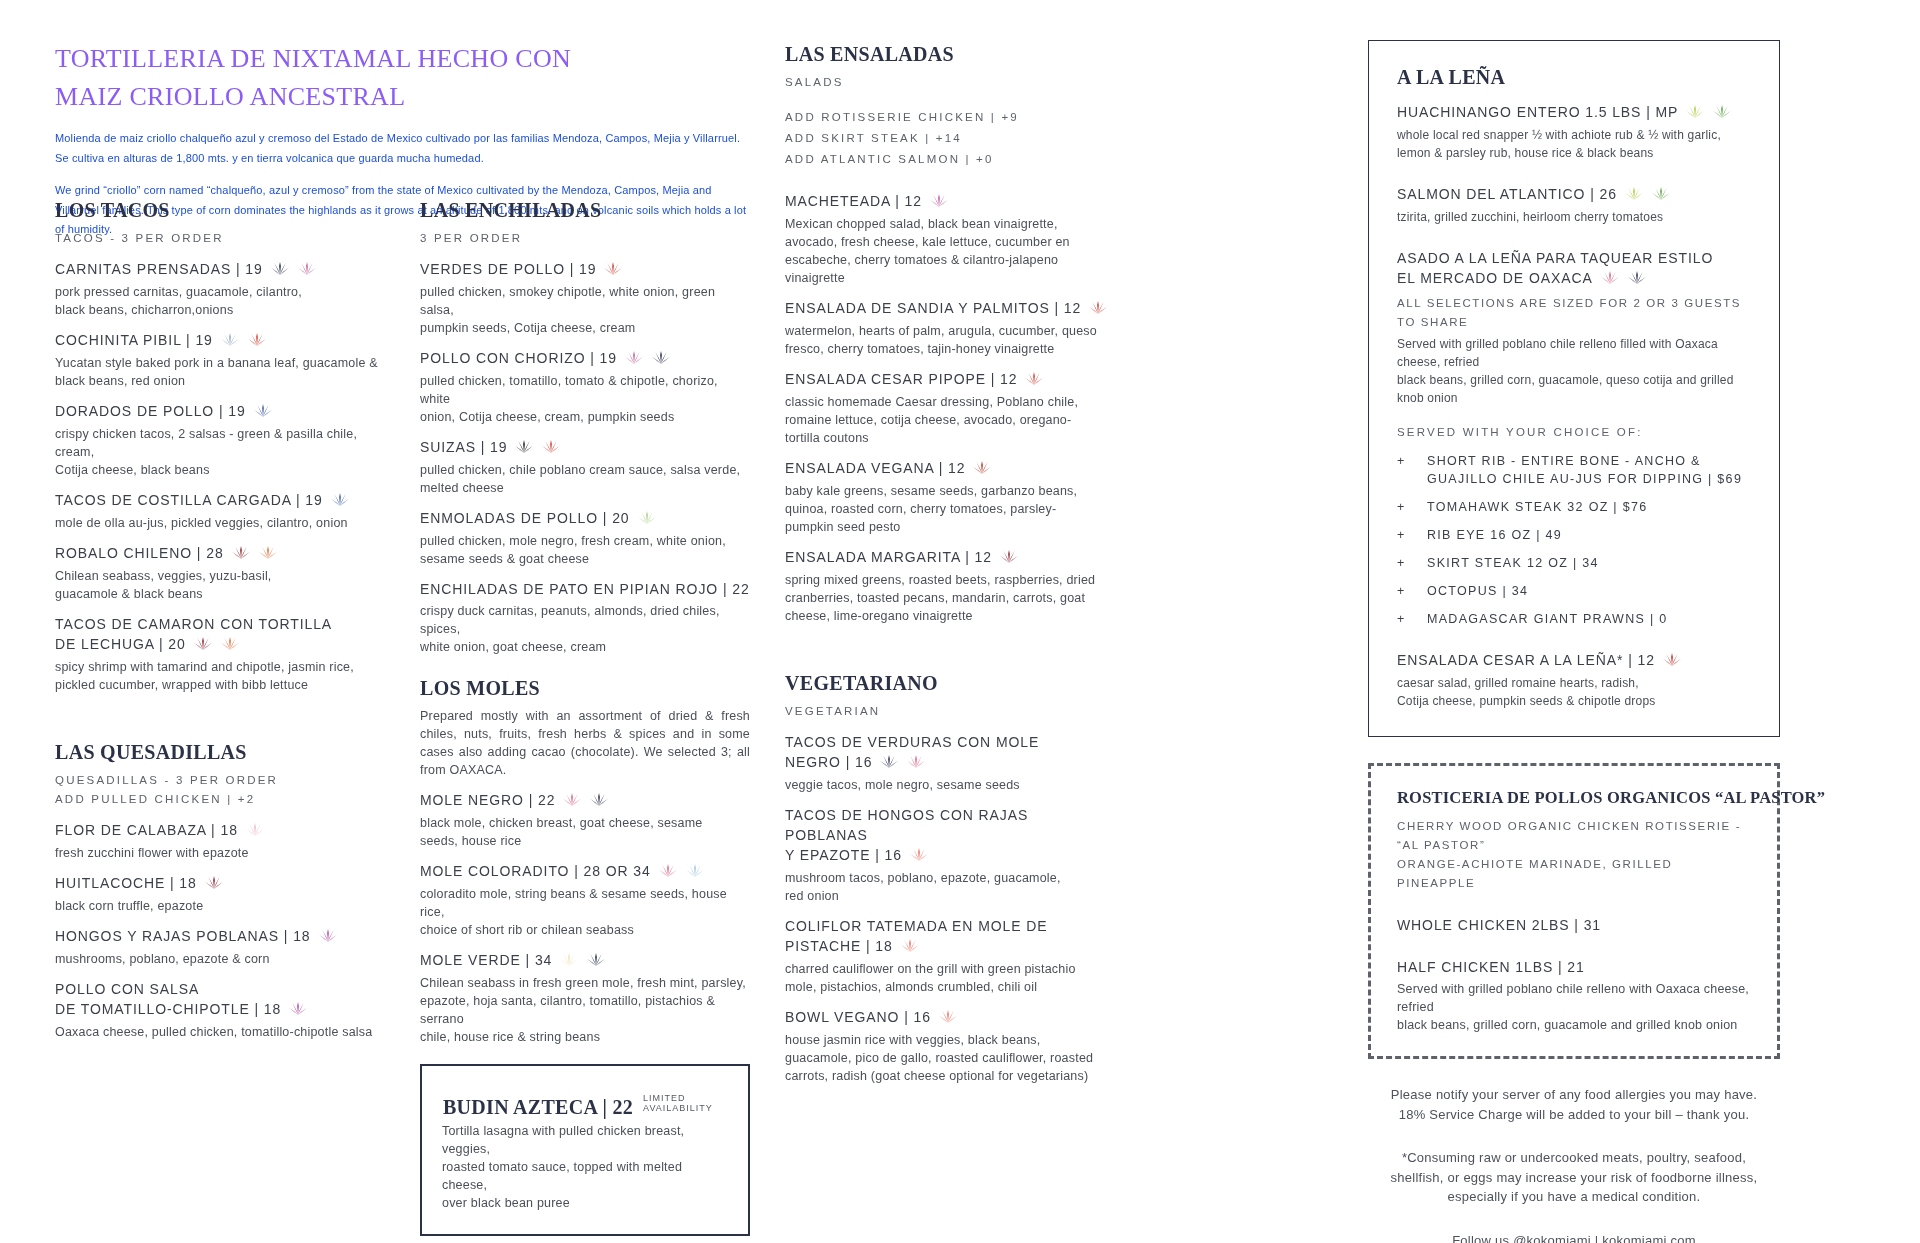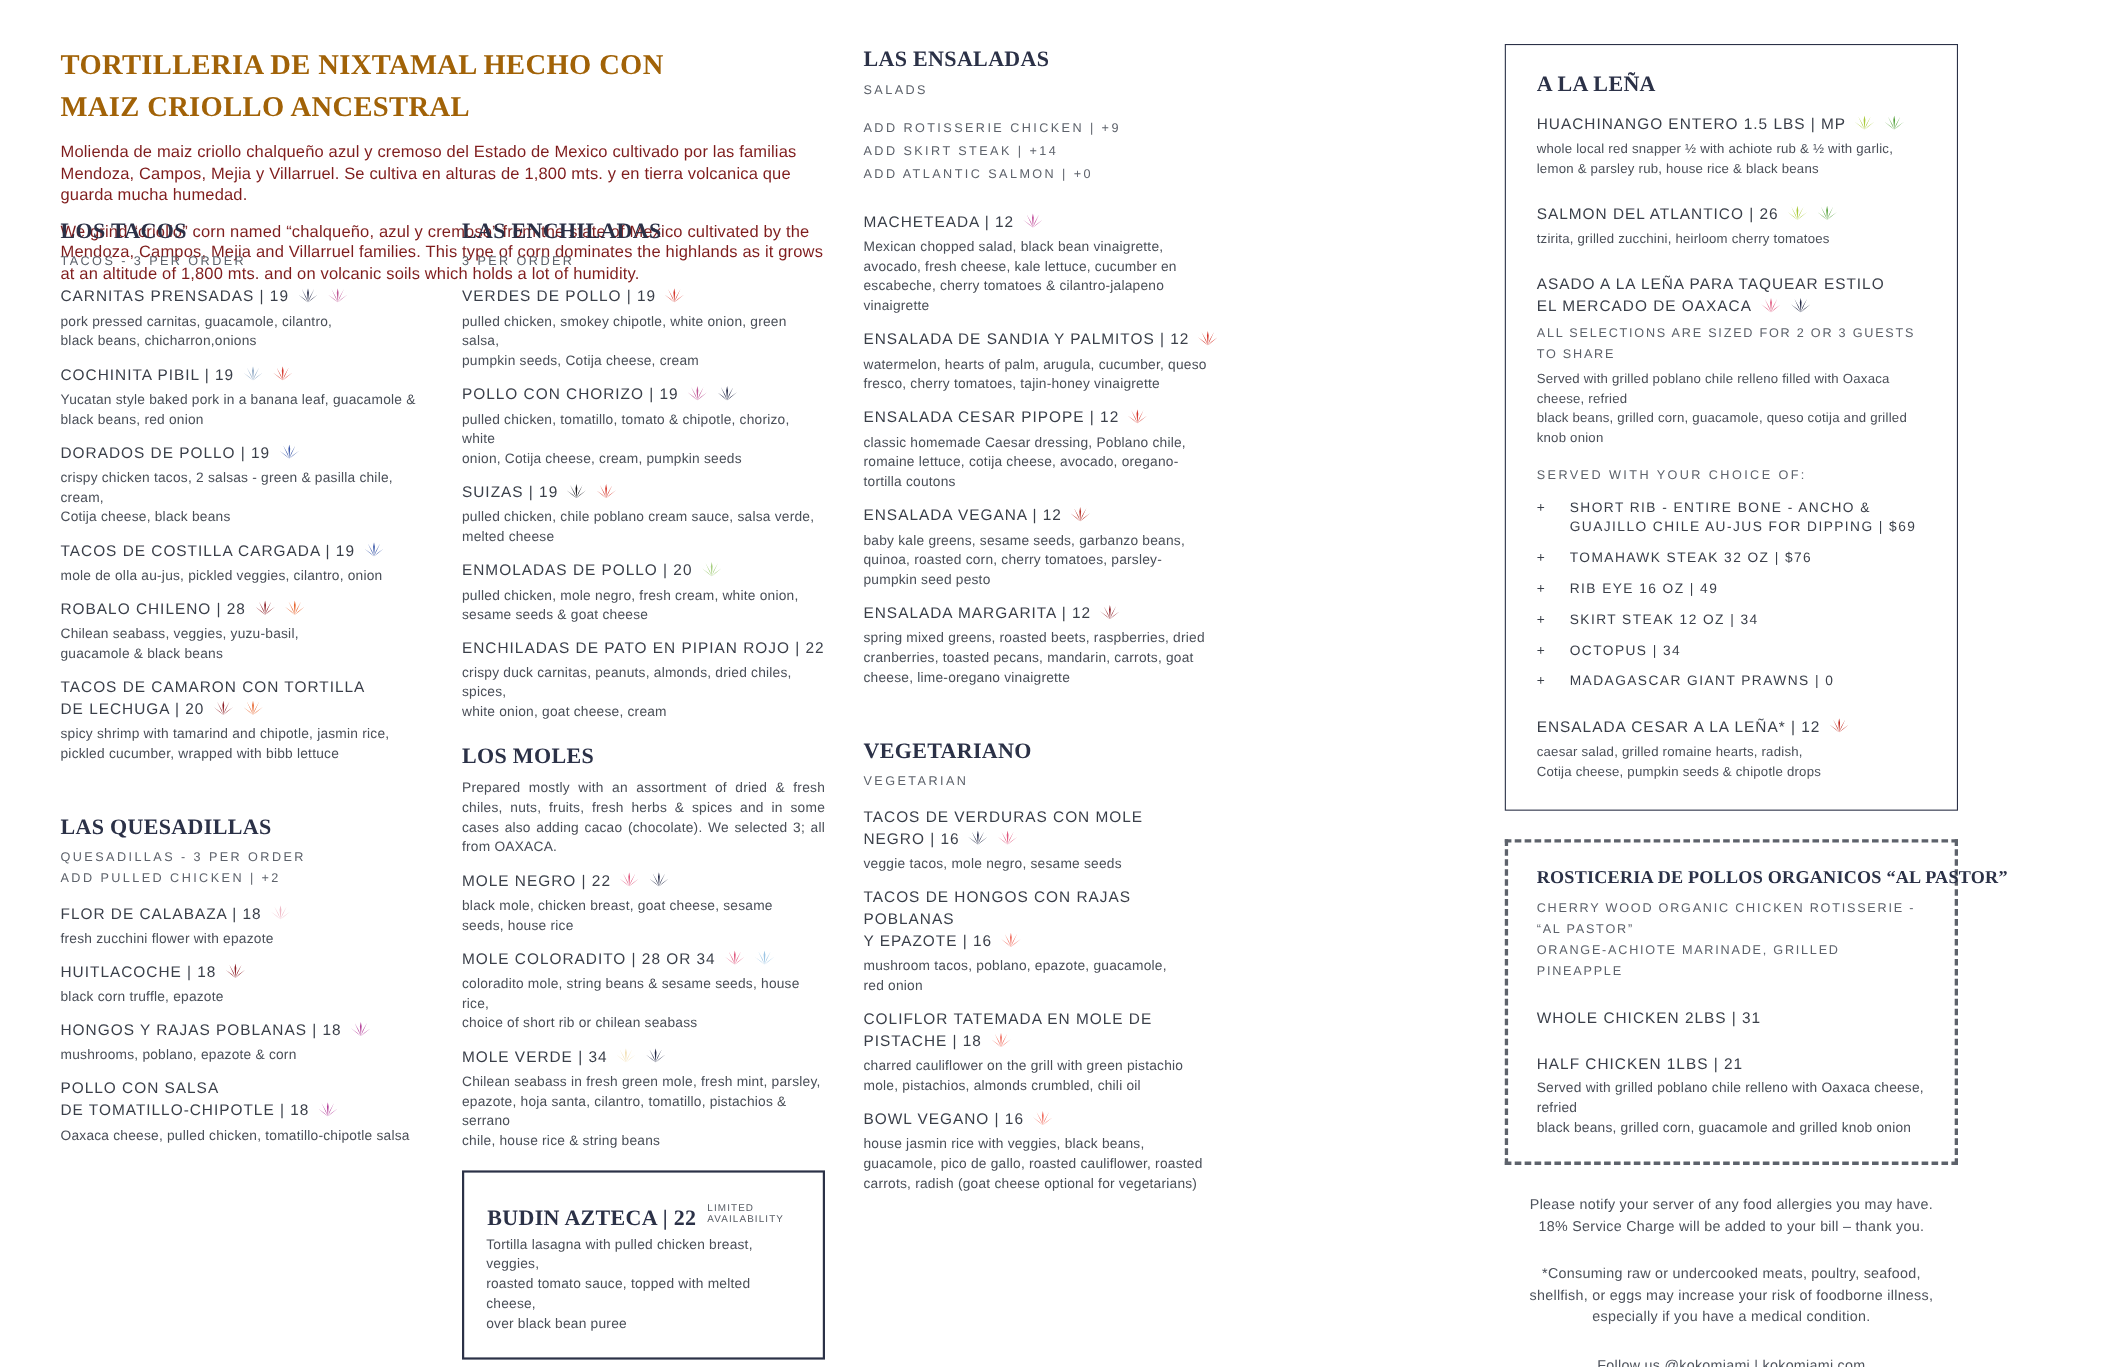--- a/index.html
+++ b/index.html
@@ -3,22 +3,22 @@
 <meta charset="utf-8">
 <style>
   html,body{margin:0;padding:0;}
   body{
     width:1920px;height:1243px;position:relative;overflow:hidden;background:#ffffff;
     font-family:"Liberation Sans","DejaVu Sans",sans-serif;color:#4a4f58;
     -webkit-font-smoothing:antialiased;
   }
   .header{position:absolute;left:55px;top:40px;width:696px;}
   .page-title{font-family:"Liberation Serif","DejaVu Serif",serif;font-size:26px;line-height:38px;
-    font-weight:700;letter-spacing:.3px;color:#a16207;}
-  .intro{font-size:15px;line-height:19.5px;letter-spacing:.15px;color:#7f1d1d;margin:13px 0 0;}
+    font-weight:400;letter-spacing:.3px;color:#8b5cf6;}
+  .intro{font-size:11px;line-height:19.5px;letter-spacing:.15px;color:#1d4ed8;margin:13px 0 0;}
   .col{position:absolute;}
   #col1{left:55px;top:196px;width:340px;}
   #col2{left:420px;top:196px;width:330px;}
   #col3{left:785px;top:40px;width:325px;}
   #col4{left:1368px;top:40px;width:412px;}
   .section + .section{margin-top:44px;}
   #col2 .section + .section{margin-top:18px;}
   #col4 .section + .section{margin-top:26px;}
   .heading{font-family:"Liberation Serif","DejaVu Serif",serif;font-size:20px;font-weight:600;
     letter-spacing:.3px;color:#2b3147;line-height:28px;margin-bottom:5px;white-space:nowrap;}

